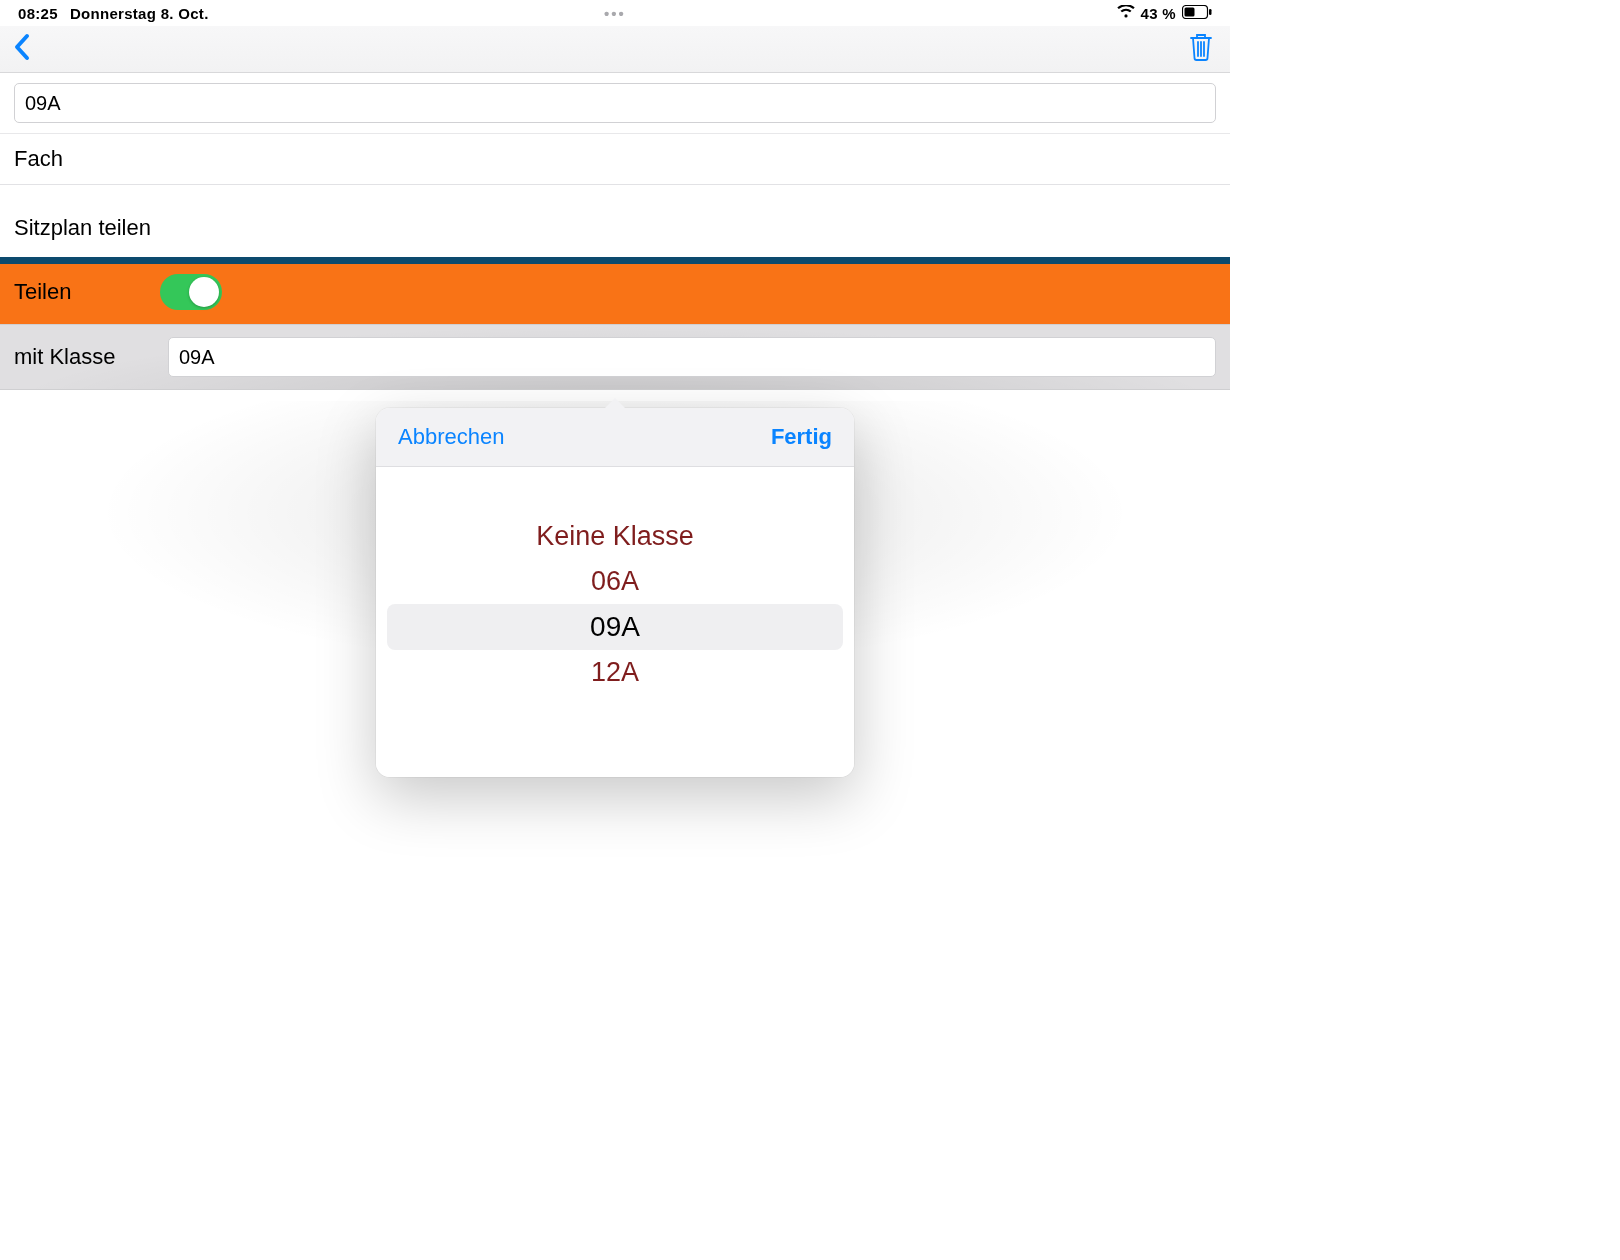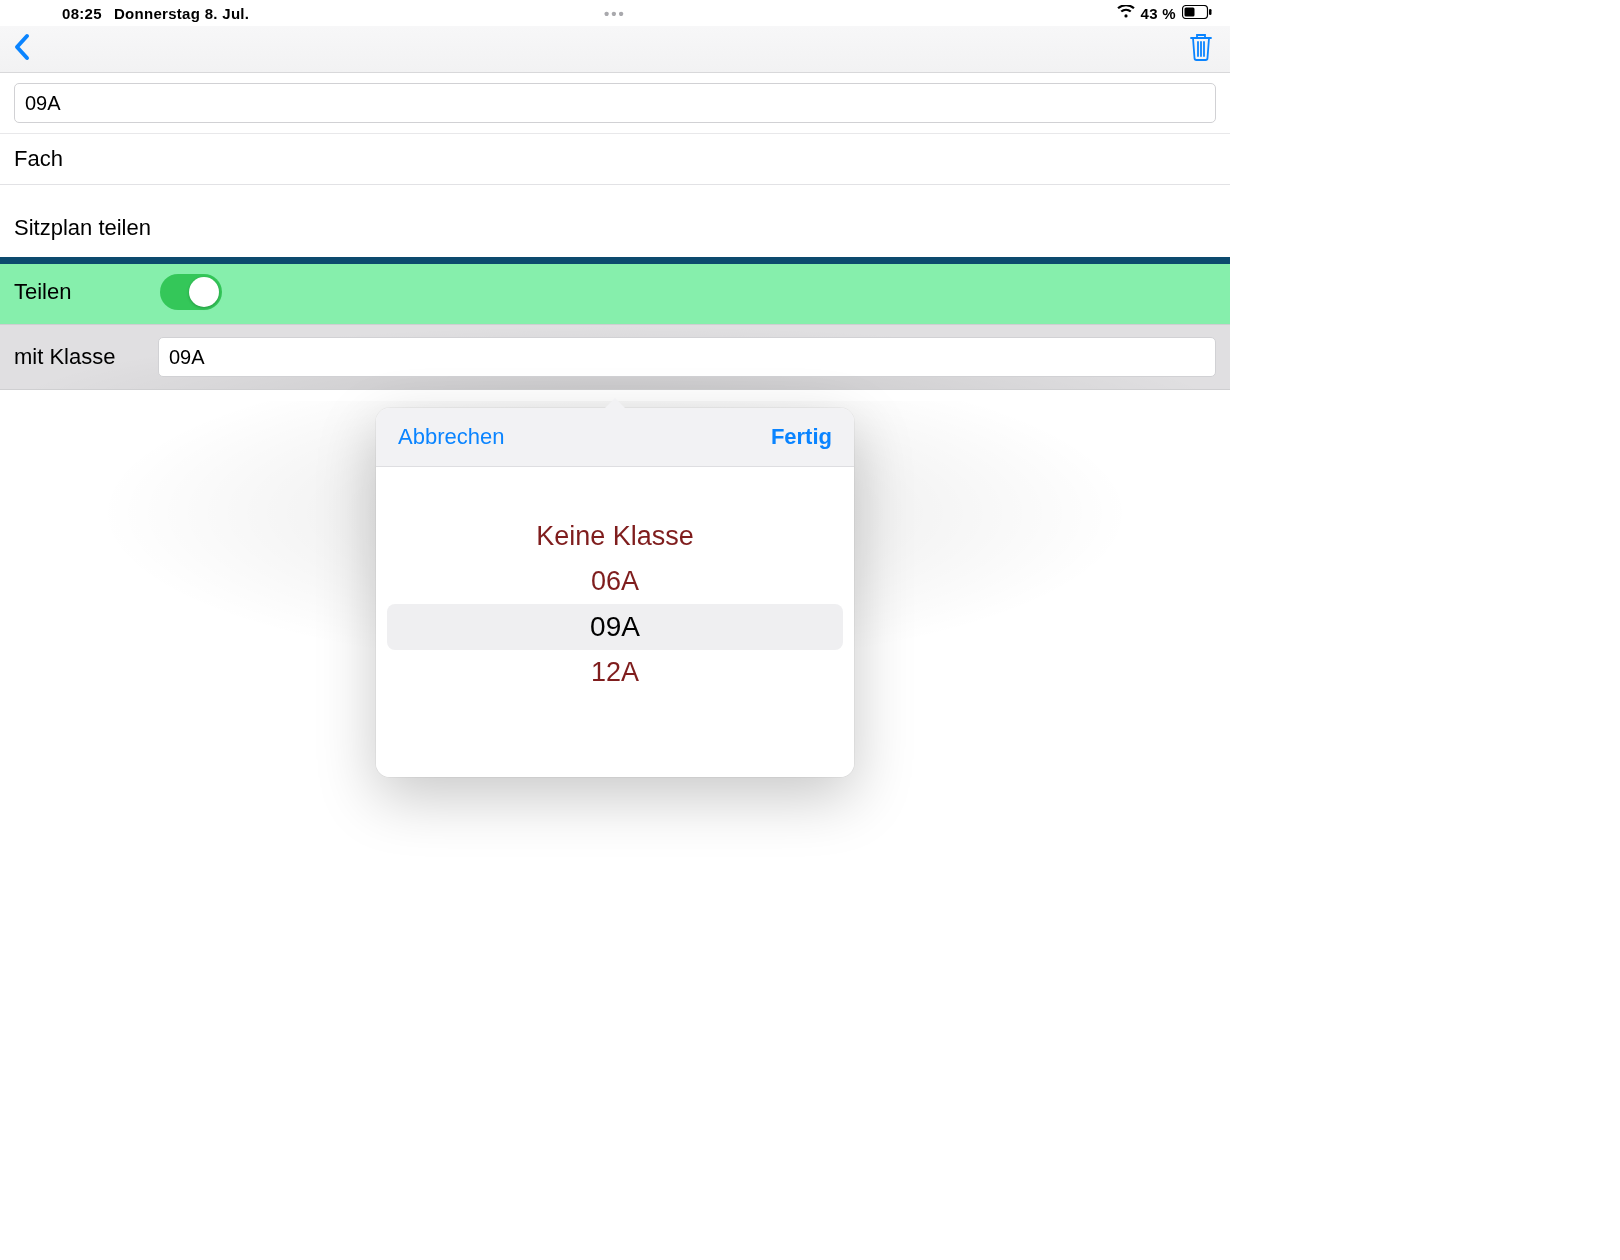--- a/index.html
+++ b/index.html
@@ -18,21 +18,21 @@
     .status-bar {
       height: 26px;
       display: flex;
       align-items: center;
       justify-content: space-between;
       padding: 0 18px;
       font-size: 15px;
       font-weight: 600;
       letter-spacing: 0.3px;
     }
-    .status-left { display: flex; gap: 12px; margin-left: 44px; }
+    .status-left { display: flex; gap: 12px; }
     .status-center { color: #a9a9ad; letter-spacing: 2px; position: absolute; left: 50%; transform: translateX(-50%); }
     .status-right { display: flex; align-items: flex-start; gap: 6px; }
     .wifi-icon, .batt-icon { display: inline-flex; }
 
     .nav-bar {
       height: 47px;
       background: linear-gradient(180deg, #f7f7f8 0%, #f2f2f3 100%);
       border-bottom: 1px solid #d8d8da;
       display: flex;
       align-items: center;
@@ -67,31 +67,31 @@
       color: #000;
       background: #fff;
     }
     .row1 { padding: 10px 14px; }
     .row2 { padding: 12px 14px; display: flex; gap: 4px; }
     .row2 .label { min-width: 140px; }
     .section-title {
       font-size: 22px; padding: 30px 14px 16px 14px; border-bottom: 7px solid #0c4a6e; background: #fff;
     }
     .row-teilen {
-      display: flex; align-items: center; padding: 10px 14px 14px 14px; gap: 6px; background: #86efac; border-bottom: 1px solid #cfcfd1;
+      display: flex; align-items: center; padding: 10px 14px 14px 14px; gap: 6px; background: #f97316; border-bottom: 1px solid #cfcfd1;
     }
     .switch {
       width: 62px; height: 36px; border-radius: 36px; background: #34c759; position: relative;
     }
     .switch::after {
       content: ""; position: absolute; right: 3px; top: 3px; width: 30px; height: 30px; background: #fff; border-radius: 50%; box-shadow: 0 1px 3px rgba(0,0,0,0.25);
     }
 
     .row-mit {
-      display: flex; align-items: center; padding: 12px 14px; gap: 4px;
+      display: flex; align-items: center; padding: 12px 14px; gap: 14px;
       background: radial-gradient(ellipse at 50% 130%, rgba(0,0,0,0.12), rgba(0,0,0,0) 70%) no-repeat, #e0dfe1;
       border-bottom: 1px solid #cfcfd1;
     }
     .row-mit .label { min-width: 140px; }
 
     .dropdown-shadow {
       position: absolute;
       top: 328px;
       left: 0;
       right: 0;
@@ -160,21 +160,21 @@
     }
     .picker-spacer-top { height: 34px; }
     .picker-spacer-bottom { height: 70px; }
   </style>
 </head>
 <body>
 
 <div class="status-bar">
   <div class="status-left">
     <span>08:25</span>
-    <span>Donnerstag 8. Jul.</span>
+    <span>Donnerstag 8. Oct.</span>
   </div>
   <span class="status-center">•••</span>
   <div class="status-right">
     <span class="wifi-icon">
       <svg width="18" height="14" viewBox="0 0 18 14">
           <path d="M9 12.5a1.6 1.6 0 1 0 0-3.2 1.6 1.6 0 0 0 0 3.2zM5 7.3a6.3 6.3 0 0 1 8 0l1.5-1.5a8.4 8.4 0 0 0-11 0L5 7.3zM1.8 4.1a10.7 10.7 0 0 1 14.4 0L17.7 2.6a12.8 12.8 0 0 0-17.4 0L1.8 4.1z" fill="#000"></path>
         </svg>
     </span>
     <span>43 %</span>
     <span class="batt-icon">

